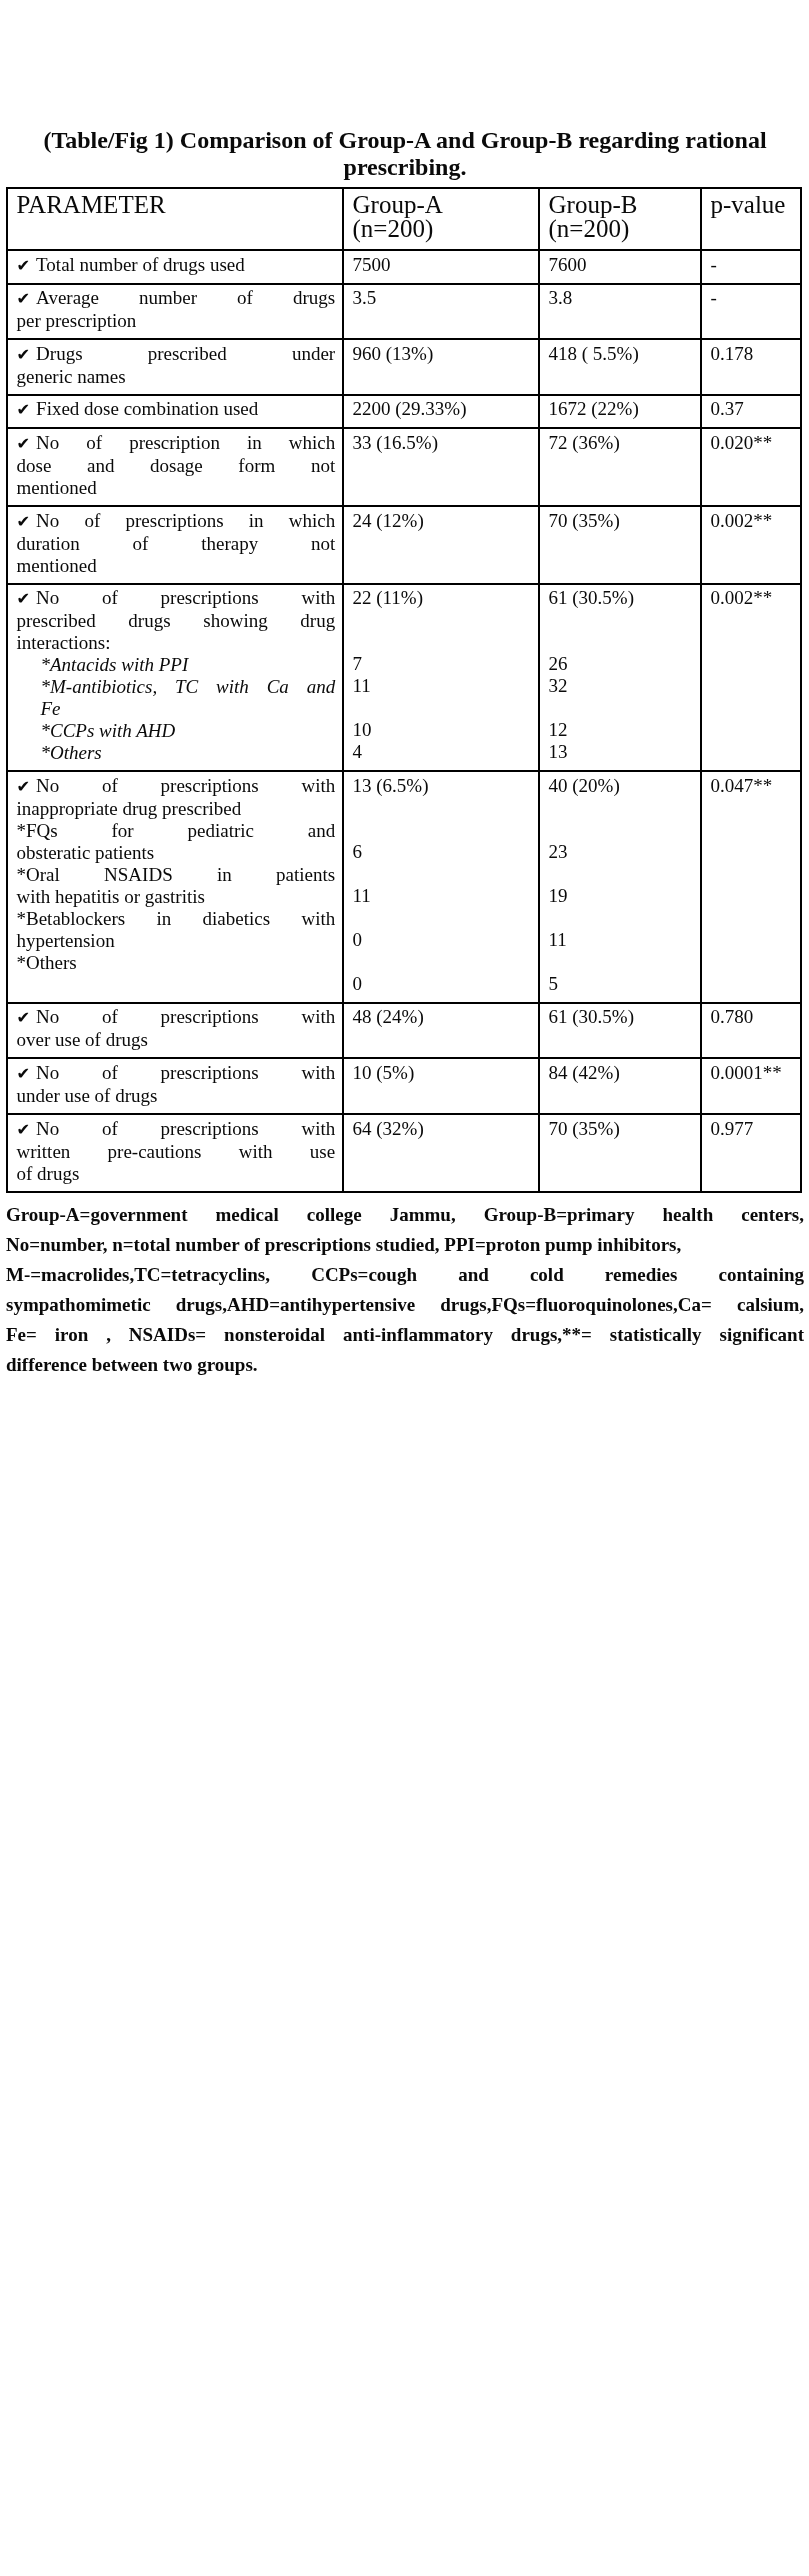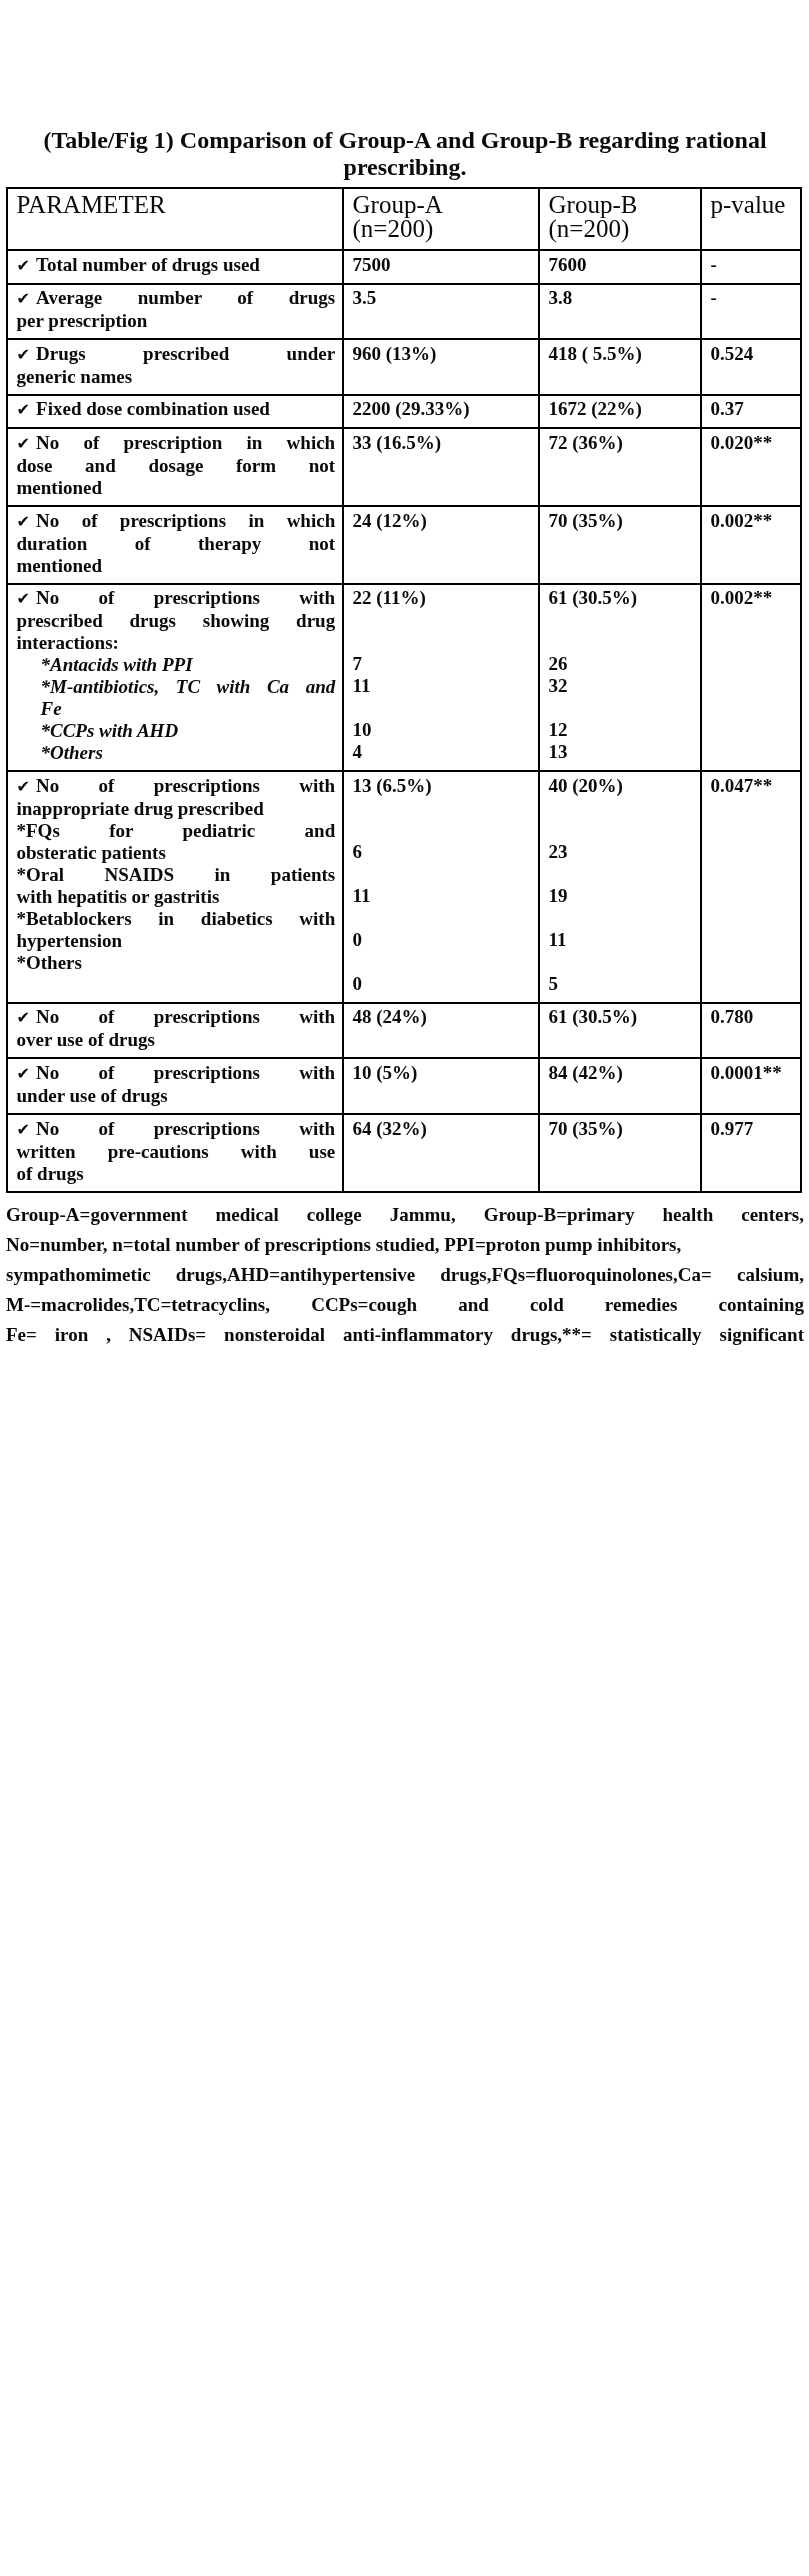--- a/index.html
+++ b/index.html
@@ -38,21 +38,21 @@
     text-align: left;
   }
   th.hcell {
     font-weight: normal;
     font-size: 25px;
     line-height: 24px;
     padding-top: 4.3px;
     padding-bottom: 7.7px;
   }
   td {
-    font-weight: bold;
+    font-weight: normal;
     font-size: 19px;
   }
   .line {
     line-height: 22px;
     min-height: 22px;
     white-space: normal;
   }
   .j {
     text-align: justify;
     text-align-last: justify;
@@ -147,21 +147,21 @@
             <div class="line j"><span class="check">✔</span>Drugs prescribed under</div>
             <div class="line">generic names</div>
           </td>
           <td>
             <div class="line">960 (13%)</div>
           </td>
           <td>
             <div class="line">418 ( 5.5%)</div>
           </td>
           <td>
-            <div class="line">0.524</div>
+            <div class="line">0.178</div>
           </td>
         </tr>
         <tr>
           <td>
             <div class="line"><span class="check">✔</span>Fixed dose combination used</div>
           </td>
           <td>
             <div class="line">2200 (29.33%)</div>
           </td>
           <td>
@@ -324,19 +324,20 @@
           <td>
             <div class="line">0.977</div>
           </td>
         </tr>
       </tbody>
   </table>
 
   <div class="footnote">
       <div class="fline j">Group-A=government medical college Jammu, Group-B=primary health centers,</div>
       <div class="fline">No=number, n=total number of prescriptions studied, PPI=proton pump inhibitors,</div>
+      <div class="fline j">M-=macrolides,TC=tetracyclins, CCPs=cough and cold remedies containing</div>
       <div class="fline j">sympathomimetic drugs,AHD=antihypertensive drugs,FQs=fluoroquinolones,Ca= calsium,</div>
-      <div class="fline j">M-=macrolides,TC=tetracyclins, CCPs=cough and cold remedies containing</div>
       <div class="fline j">Fe= iron , NSAIDs= nonsteroidal anti-inflammatory drugs,**= statistically significant</div>
+      <div class="fline">difference between two groups.</div>
     </div>
 
 </div>
 
 
 </body></html>

